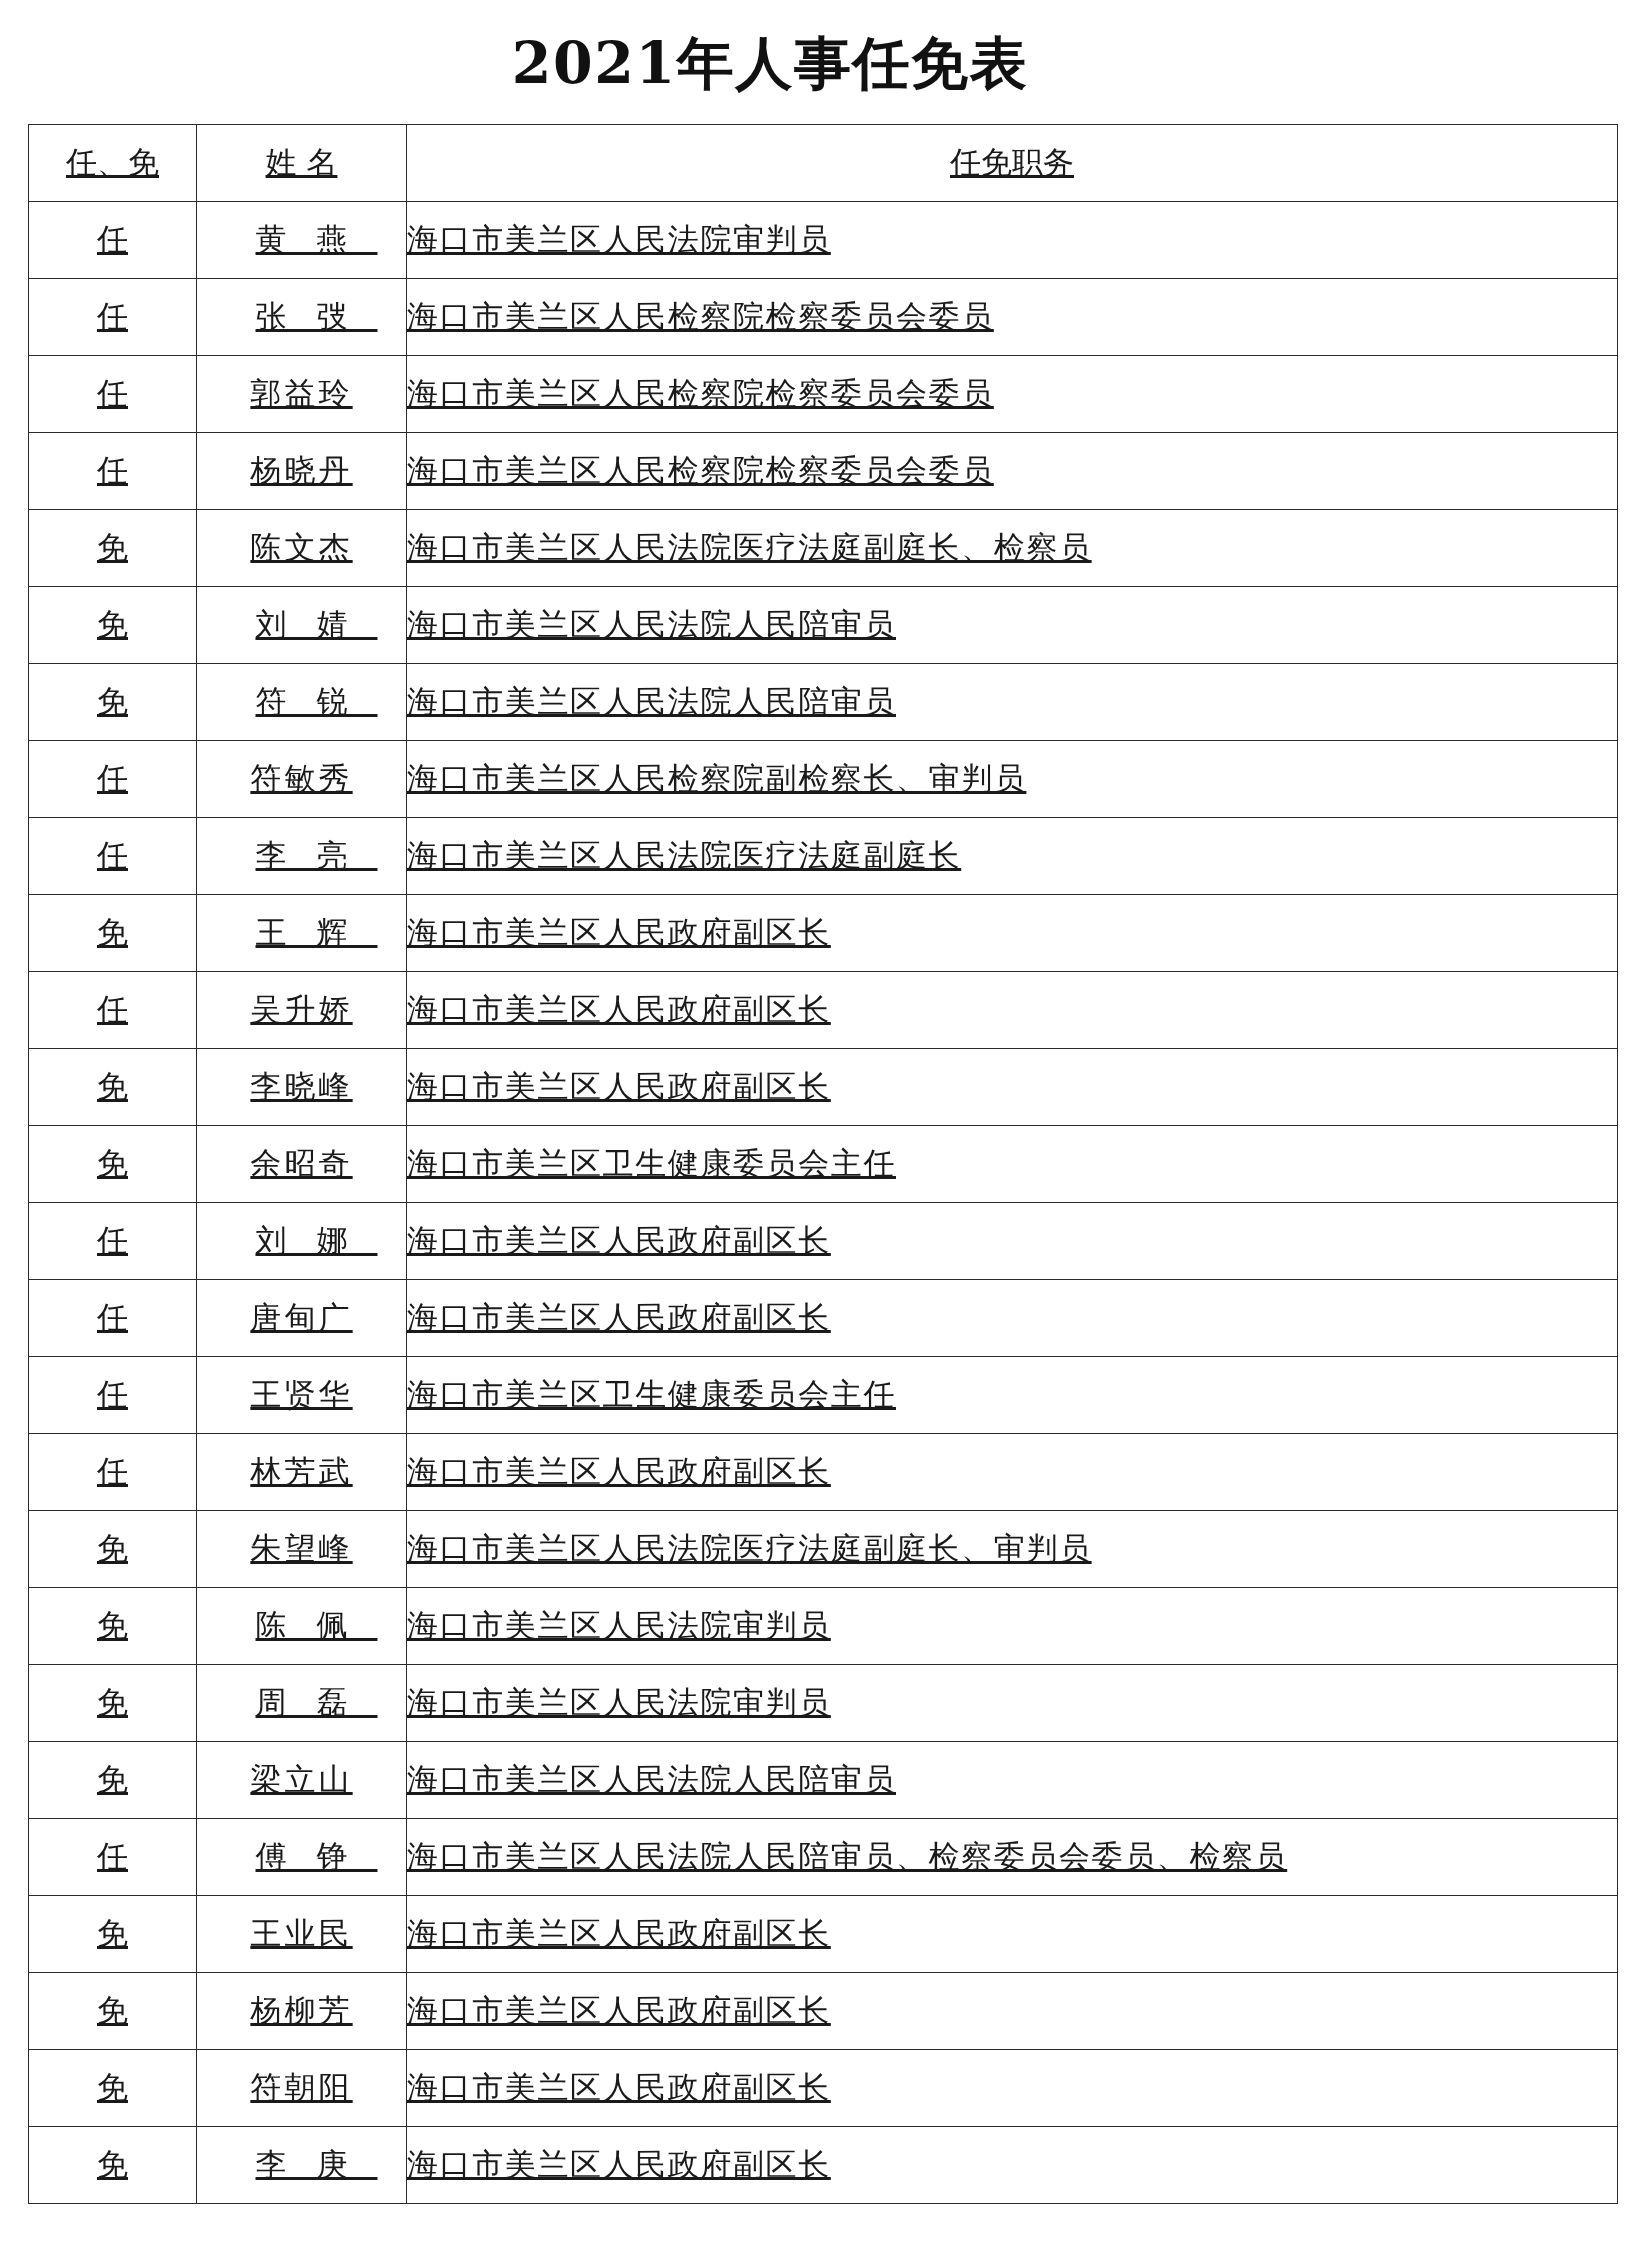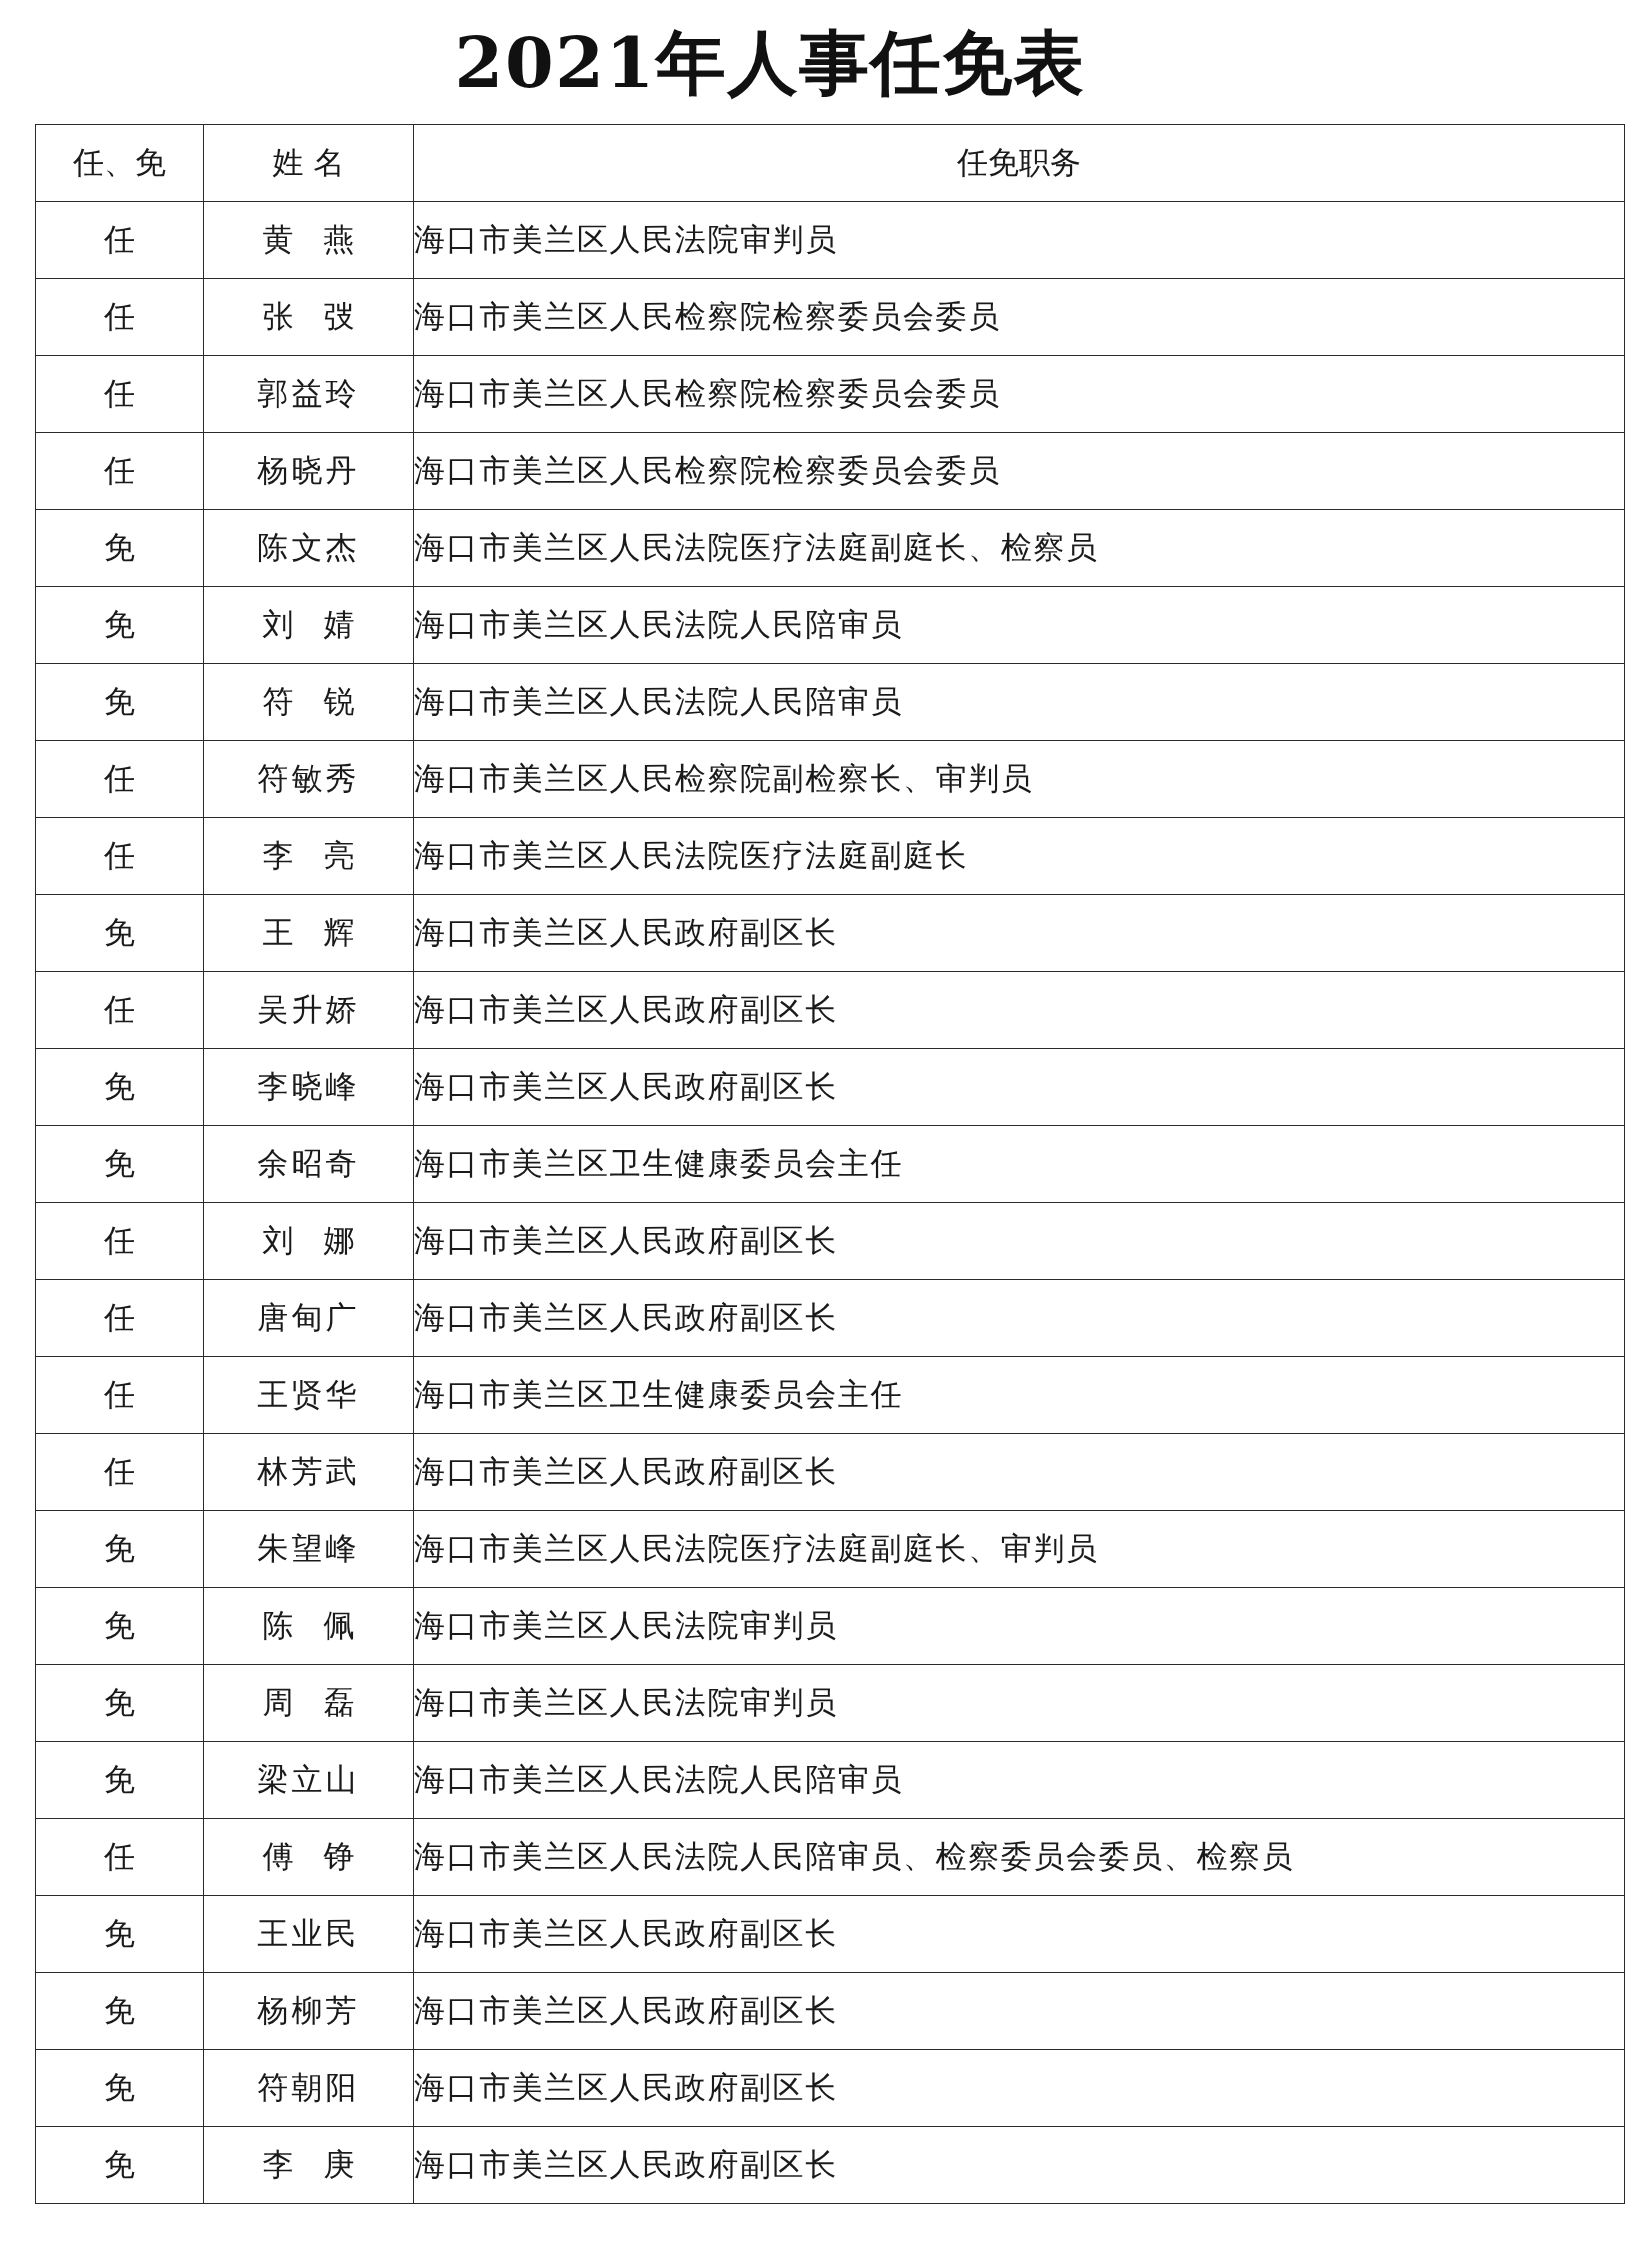--- a/index.html
+++ b/index.html
@@ -14,33 +14,34 @@
       font-family: "DejaVu Serif", "Liberation Serif", serif;
       color: #1a1a1a;
       overflow: hidden;
     }
     .page-title {
       position: absolute;
       left: 0;
       top: 28px;
       width: 1540px;
       text-align: center;
-      font-size: 70px;
+      font-size: 57px;
       line-height: 70px;
       font-weight: bold;
       letter-spacing: 1.6px;
       color: #111111;
     }
     table.roster {
       position: absolute;
-      left: 35px;
+      left: 28px;
       top: 124px;
       width: 1589px;
       border-collapse: collapse;
       table-layout: fixed;
+      text-decoration: underline;
     }
     table.roster th,
     table.roster td {
       border: 1.6px solid #2a2a2a;
       height: 76px;
       padding: 0;
       font-size: 31px;
       font-weight: normal;
       vertical-align: middle;
     }

